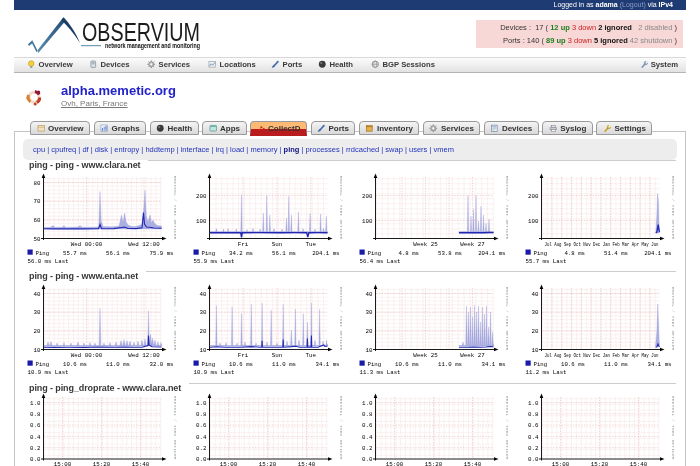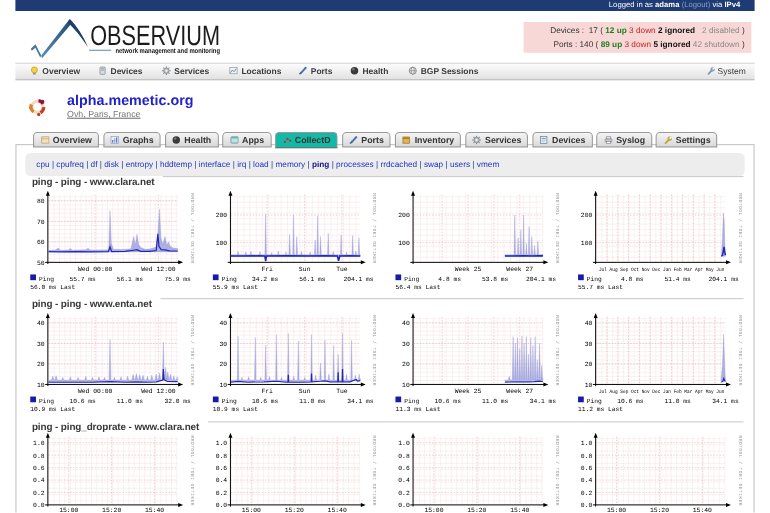--- a/index.html
+++ b/index.html
@@ -12,30 +12,30 @@
   padding:1px 6px 0 0;color:#333;}
 #pinkbox .g {color:#1e7e1e;font-weight:bold;}
 #pinkbox .r {color:#cc2222;font-weight:normal;}
 #pinkbox .k {color:#111;font-weight:bold;}
 #pinkbox .d {color:#888;}
 #navbar {position:absolute;left:14px;top:57px;width:672px;height:16px;
   background:linear-gradient(#fcfcfc,#e2e2e2);border-top:1px solid #d8d8d8;
   border-bottom:1px solid #b5b5b5;font-size:7.7px;font-weight:bold;color:#3a3a3a;}
 .nitem {position:absolute;top:0;height:14px;line-height:14px;white-space:nowrap;}
 .nitem .ic {vertical-align:-1.5px;margin-right:3px;}
-#sysitem {position:absolute;right:8px;top:0;height:14px;line-height:14px;font-size:7.7px;font-weight:normal;color:#383838;}
+#sysitem {position:absolute;right:8px;top:0;height:14px;line-height:14px;font-size:7.7px;font-weight:bold;color:#383838;}
 #sysitem .ic {vertical-align:-1.5px;margin-right:2px;}
 #devtitle {position:absolute;left:61px;top:83px;font-size:13px;font-weight:bold;color:#2222cc;}
 #devsub {position:absolute;left:61px;top:99px;font-size:8px;color:#777;text-decoration:underline;}
 #tabs {position:absolute;left:30px;top:117px;height:15px;white-space:nowrap;z-index:3;}
 .tab {display:inline-block;height:14px;line-height:13px;padding:0 5.5px;margin-right:3.5px;
   border:1px solid #9a9a9a;border-radius:4px 4px 0 0;background:linear-gradient(#f4f4f4,#d9d9d9);
   font-size:8px;font-weight:bold;color:#333;}
 .tab .ic {vertical-align:-1.5px;margin-right:3px;}
-.tab.act {background:#14b8a6;border-bottom:1px solid #b91c1c;height:15px;}
+.tab.act {background:#fdba74;border-bottom:7px solid #b91c1c;height:15px;}
 #panel {position:absolute;left:14px;top:131px;width:672px;height:345px;
   border:1px solid #c4c4c4;background:#fff;z-index:1;}
 #linksrow {position:absolute;left:23px;top:139px;width:654px;height:21px;
   background:#ededed;border-radius:5px;font-size:7.5px;line-height:21px;
   padding-left:10px;color:#2233bb;z-index:2;}
 #linksrow a {color:#2233bb;}
 #linksrow .cur {color:#111188;}
 .stitle {position:absolute;left:29px;font-size:9px;font-weight:bold;color:#383838;letter-spacing:-0.1px;
   z-index:2;white-space:nowrap;width:647px;}
 .tline {display:inline-block;vertical-align:3px;margin-left:8px;height:1px;

